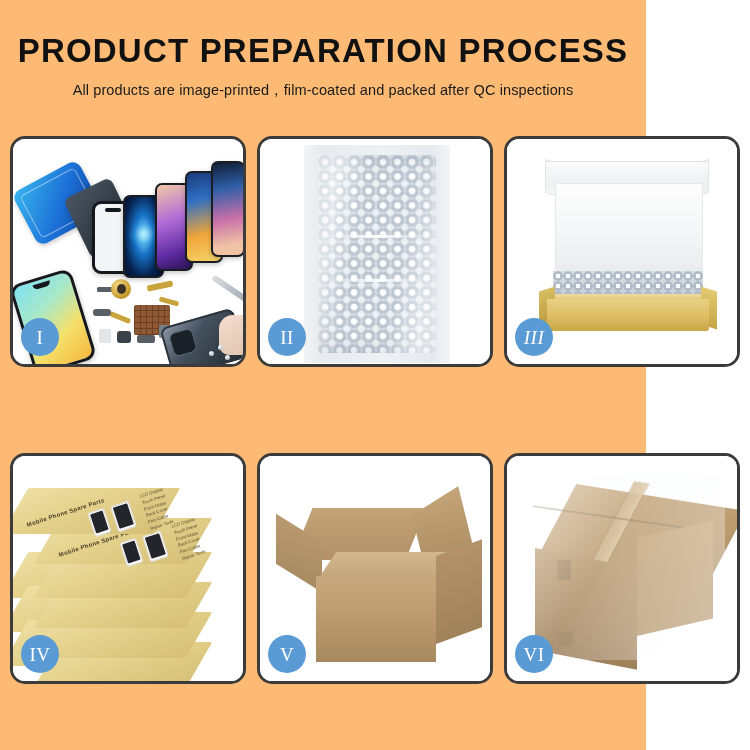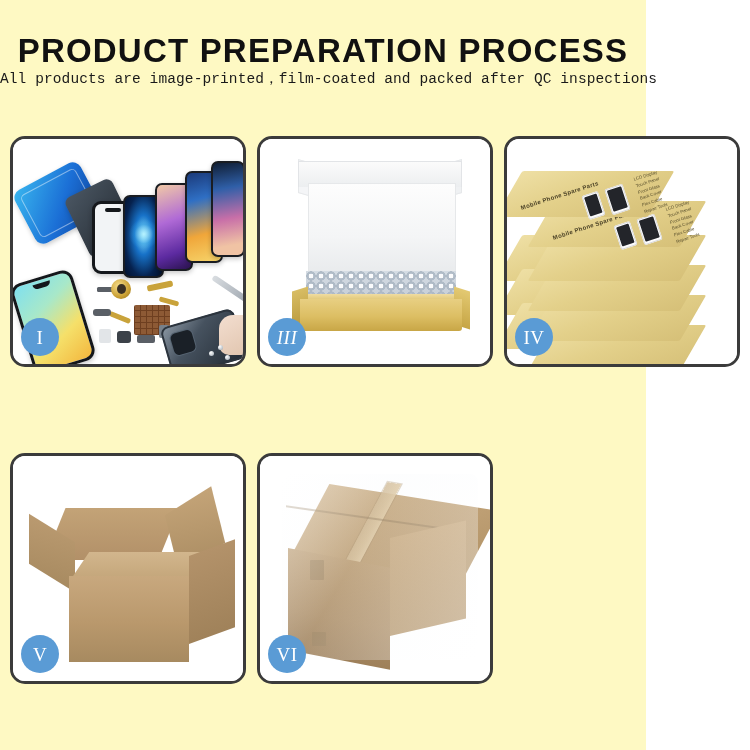--- a/index.html
+++ b/index.html
@@ -2,31 +2,31 @@
 <html><head>
 <meta charset="utf-8">
 <style>
   * { box-sizing: border-box; margin: 0; padding: 0; }
   html, body {
     width: 750px; height: 750px;
     background: #ffffff;
     font-family: "Liberation Sans", sans-serif;
     overflow: hidden;
   }
-  .page { position: relative; width: 646px; height: 750px; background: #fef9c3; }
+  .page { position: relative; width: 646px; height: 750px; background: #fdba74; }
 
   
   .header { padding-top: 34px; text-align: center; }
   .title {
     font-size: 33px; font-weight: 700; letter-spacing: 1.2px;
     color: #111; line-height: 1.05; white-space: nowrap;
   }
   .subtitle {
-    font-size: 14.5px; color: #1a1a1a;
-    letter-spacing: 0.1px; white-space: nowrap; font-family: Liberation Mono, monospace;
+    margin-top: 12px; font-size: 14.5px; color: #1a1a1a;
+    letter-spacing: 0.1px; white-space: nowrap;
   }
 
   
   .grid {
     position: absolute; left: 10px; top: 136px;
     width: 730px; height: 548px;
     display: grid;
     grid-template-columns: repeat(3, 236px);
     grid-template-rows: repeat(2, 231px);
     column-gap: 11px; row-gap: 86px;
@@ -311,20 +311,30 @@
         <div class="backph"></div>
         <div class="tweez"></div>
         <div class="hand"></div>
         <div class="screw" style="left:196px;top:212px;"></div>
         <div class="screw" style="left:205px;top:206px;"></div>
         <div class="screw" style="left:212px;top:216px;"></div>
       </div>
       <div class="badge">I</div>
     </div>
 
+    <div class="panel p2">
+      <div class="photo">
+        <div class="wrapband"></div>
+        <div class="bubbles"></div>
+        <div class="wrapsheen"></div>
+        <div class="seam" style="top:96px;"></div>
+        <div class="seam" style="top:140px;"></div>
+      </div>
+      <div class="badge">II</div>
+    </div>
 
     <div class="panel p3">
       <div class="photo">
         <div class="lid-ear-l"></div>
         <div class="lid-ear-r"></div>
         <div class="lid-back"></div>
         <div class="lid-face"></div>
         <div class="box-inner"></div>
         <div class="box-rim"></div>
         <div class="box-left"></div>

